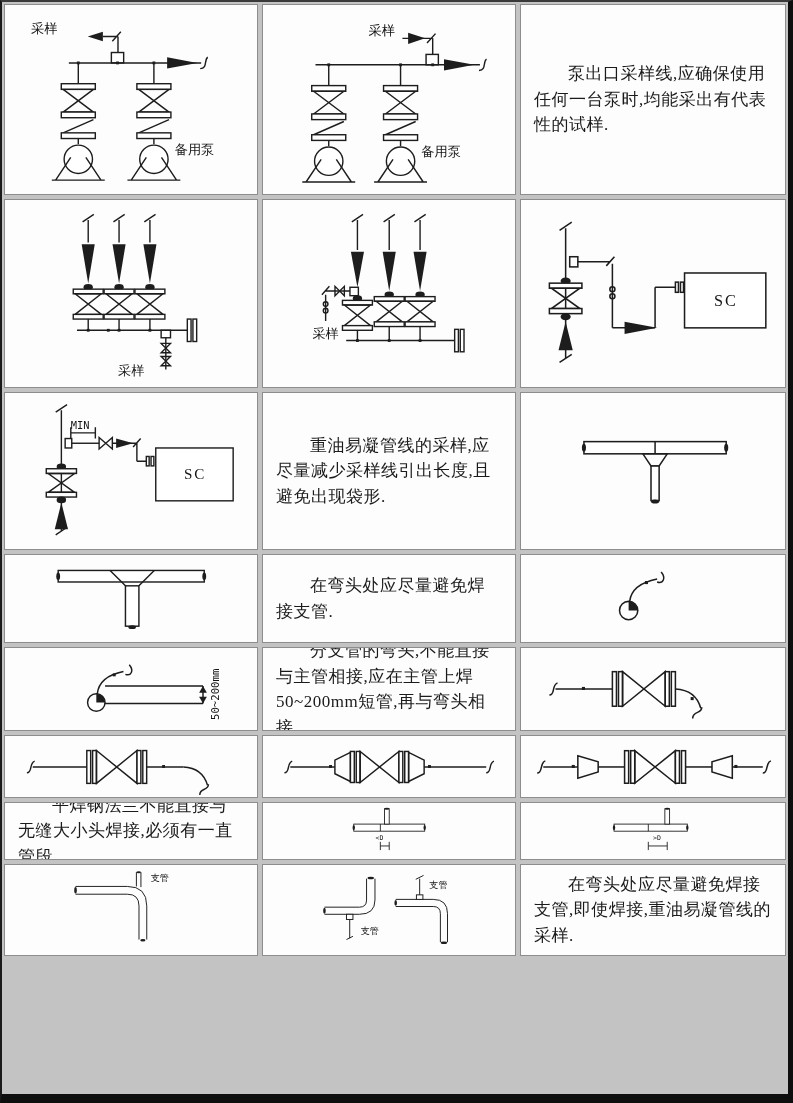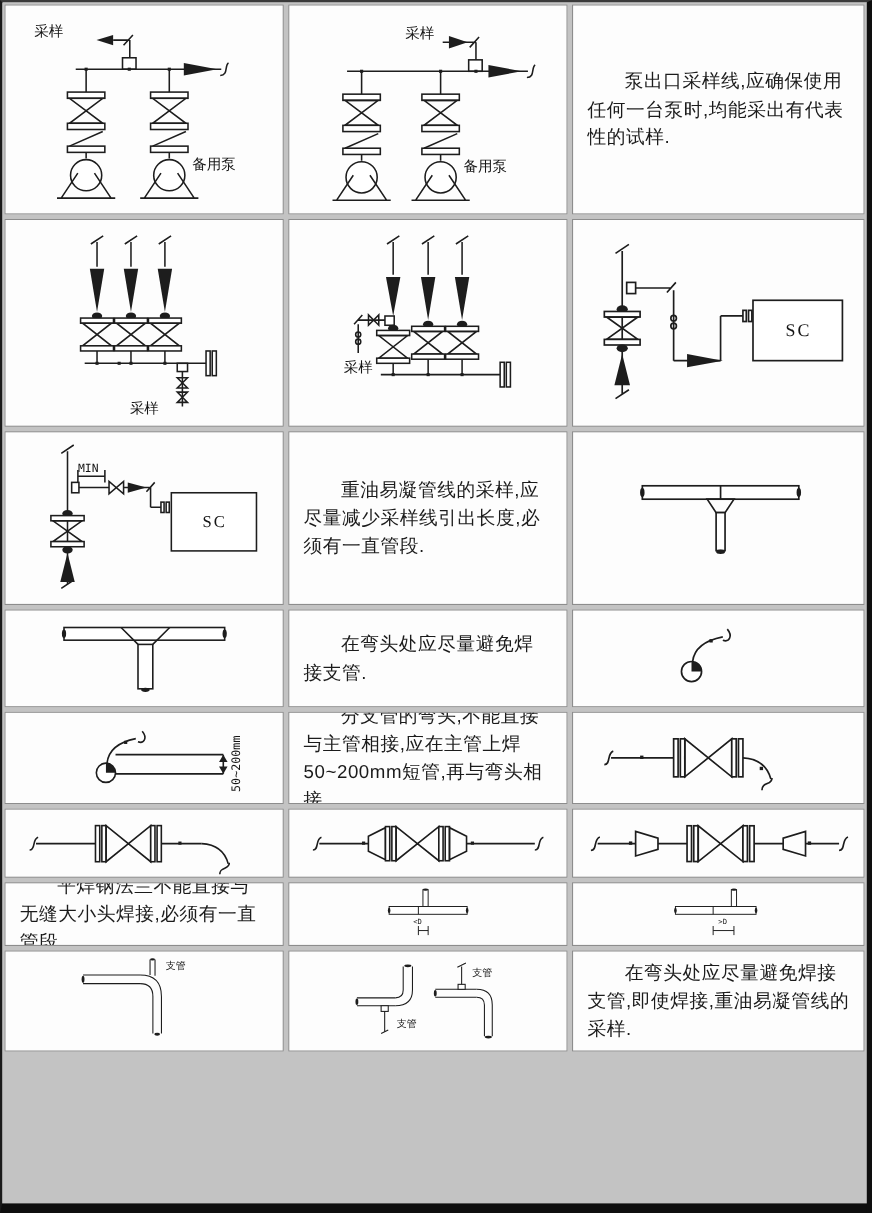--- a/index.html
+++ b/index.html
@@ -3,21 +3,21 @@
 <meta charset="utf-8">
 <style>
   html,body{margin:0;padding:0;background:#e8e8e8;}
   .page{width:793px;height:1103px;box-sizing:border-box;background:#c3c3c3;
     border-left:2px solid #1a1a1a;border-top:2px solid #3a3a3a;
     border-right:5px solid #0e0e0e;border-bottom:9px solid #0e0e0e;
     display:grid;grid-template-columns:258px 258px 270px;
     grid-template-rows:195px 193px 162px 93px 88px 67px 62px 96px 136px;}
   .cell{margin:2px;background:#fdfdfd;border:1px solid #8d8d8d;box-sizing:border-box;
     display:flex;align-items:center;justify-content:center;overflow:hidden;}
-  .note{padding:4px 13px;font-family:Liberation Sans, sans-serif;
+  .note{padding:4px 13px;font-family:Liberation Serif, serif;
     font-size:17px;line-height:1.5;color:#1b1b1b;text-indent:2em;letter-spacing:.5px;}
   svg{width:97%;height:95%;}
   svg path,svg rect,svg circle,svg ellipse,svg polygon,svg line{stroke:#1d1d1d;fill:none;stroke-width:1.5;}
   svg .f{fill:#1d1d1d;stroke:none;}
   svg .w{fill:#fff;stroke:#1d1d1d;}
   svg .d{fill:#1d1d1d;stroke:none;}
   svg text{font-family:"Liberation Serif","DejaVu Serif",serif;font-size:14px;fill:#151515;stroke:none;}
   svg text.sc{font-size:16px;letter-spacing:2px;}
   svg text.dim{font-size:11px;font-family:"DejaVu Sans Mono",monospace;}
 </style>
@@ -183,21 +183,21 @@
       <text class="sc" x="182" y="87">SC</text>
       <ellipse class="f" cx="52" cy="74" rx="5" ry="3.5"></ellipse>
       <rect class="w" x="36" y="76" width="32" height="5"></rect>
       <path d="M38 81 H66 L38 101 H66 Z"></path>
       <rect class="w" x="36" y="101" width="32" height="5"></rect>
       <ellipse class="f" cx="52" cy="109" rx="5" ry="3.5"></ellipse>
       <polygon class="f" points="45,140 59,140 52,112"></polygon>
     </svg>
   </div>
   <div class="cell note">
-      <span>重油易凝管线的采样,应尽量减少采样线引出长度,必须有一直管段.</span>
+      <span>重油易凝管线的采样,应尽量减少采样线引出长度,且避免出现袋形.</span>
     </div>
 
   <div class="cell">
     <svg viewBox="0 0 252 86">
       <rect class="w" x="58" y="14" width="140" height="12"></rect>
       <path d="M128 14 V26"></path>
       <ellipse class="f" cx="58" cy="20" rx="2" ry="4"></ellipse>
         <ellipse class="f" cx="198" cy="20" rx="2" ry="4"></ellipse>
       <path d="M116 26 H140 L132 38 H124 Z"></path>
       <rect class="w" x="124" y="38" width="8" height="34"></rect>

